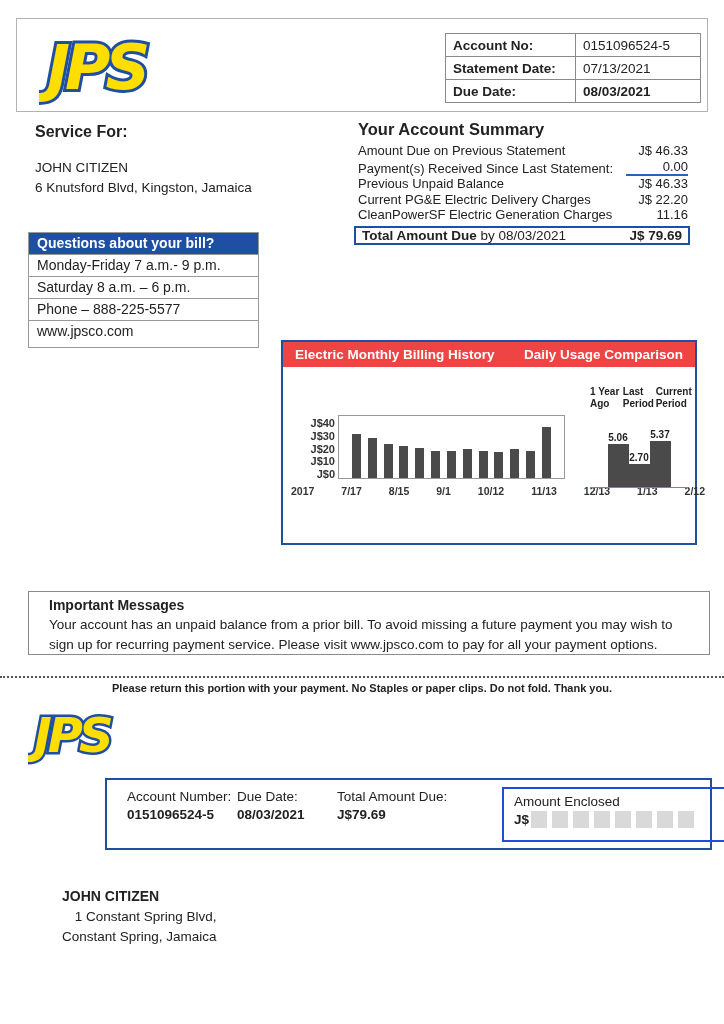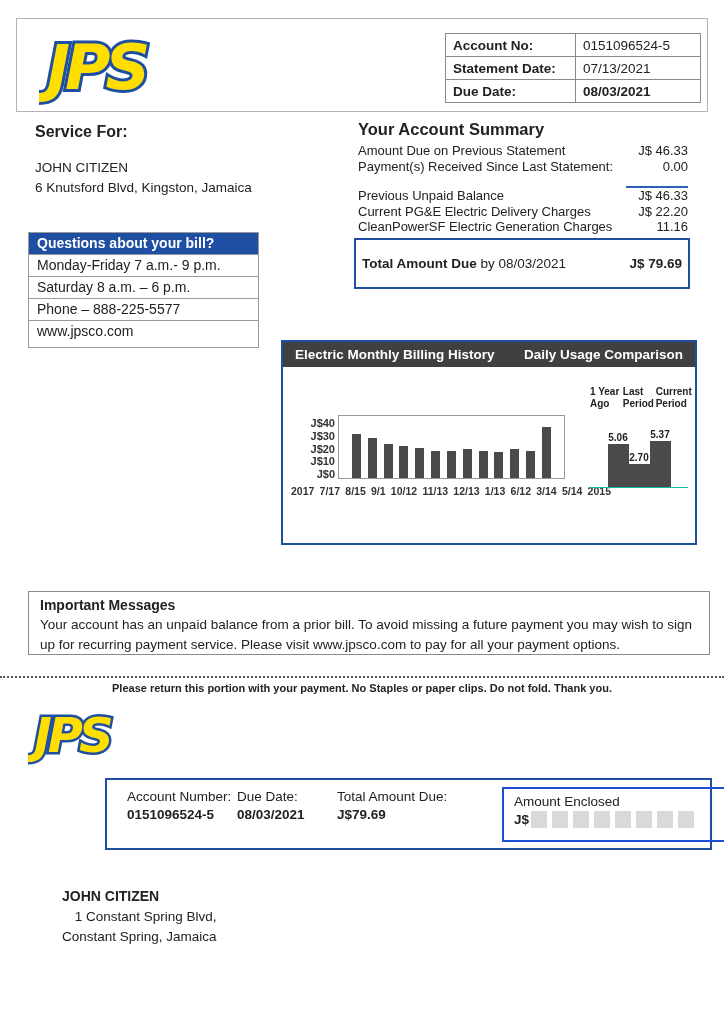--- a/index.html
+++ b/index.html
@@ -16,55 +16,55 @@
 
   
   .service-for { position:absolute; left:35px; top:123px; }
   .service-for .sf-title { font-size:16px; font-weight:bold; }
   .service-for .sf-name { margin-top:19px; font-size:13.5px; }
   .service-for .sf-addr { margin-top:5px; font-size:13.5px; }
 
   
   .summary { position:absolute; left:358px; top:120px; width:330px; }
   .summary-title { font-size:16.5px; font-weight:bold; margin-bottom:4px; }
-  .summary-row { display:flex; justify-content:space-between; font-size:13px; line-height:15.6px; }
+  .summary-row { display:flex; justify-content:space-between; font-size:13px; line-height:15.6px;align-items:flex-end; }
   .summary-row .val { text-align:right; }
-  .summary-row .val.underlined { display:inline-block; min-width:62px; border-bottom:2px solid #2a62b8; padding-bottom:12px; }
-  .total-box { display:flex; justify-content:space-between; align-items:center; border:2px solid #1f4fa3; margin-top:3px; margin-left:-4px; width:336px; padding:16px 6px; font-size:13.5px; }
+  .summary-row .val.underlined { display:inline-block; min-width:62px; border-bottom:2px solid #2a62b8; padding-bottom:0px; }
+  .total-box { display:flex; justify-content:space-between; align-items:center; border:2px solid #1f4fa3; margin-top:3px; margin-left:-4px; width:336px; padding:0 6px; font-size:13.5px; }
   .total-box .tb-val { font-weight:bold; }
   .total-box .tb-label { font-weight:bold; }
   .total-box .tb-suffix { font-weight:normal; }
 
   
   .questions { position:absolute; left:28px; top:232px; width:231px; border:1px solid #999; font-size:14px; }
   .q-header { background:#1f4fa3; color:#fff; font-weight:bold; padding:2px 8px 3px 8px; }
   .q-row { padding:2px 8px 3px 8px; border-top:1px solid #999; }
   .q-row:last-child { padding-bottom:8px; }
 
   
   .chart-box { position:absolute; left:281px; top:340px; width:416px; height:205px; border:2px solid #1f4fa3; }
-  .chart-header { height:25px; background:#404040; color:#fff; display:flex; justify-content:space-between; align-items:center; padding:0 12px; font-size:13.5px; font-weight:bold; }
+  .chart-header { height:25px; background:#ef4444; color:#fff; display:flex; justify-content:space-between; align-items:center; padding:0 12px; font-size:13.5px; font-weight:bold; }
   .plot-area { position:absolute; left:55px; top:73px; width:227px; height:64px; border:1px solid #999; }
   .plot-bars { position:absolute; left:0; right:0; bottom:0; top:0; display:flex; align-items:flex-end; justify-content:space-between; padding:0 13px; }
   .plot-bars .bar { width:9px; background:#4a4a4a; }
   .y-axis { position:absolute; left:14px; top:76px; width:38px; height:62px; display:flex; flex-direction:column; justify-content:space-between; text-align:right; font-size:11px; font-weight:bold; color:#333; }
   .y-tick { line-height:1; }
-  .x-labels { position:absolute; left:8px; top:143px; width:320px; display:flex; justify-content:space-between; font-size:10.5px; font-weight:bold; color:#333; }
+  .x-labels { position:absolute; left:8px; top:143px; width:320px; display:flex; justify-content:flex-start; font-size:10.5px; font-weight:bold; color:#333;gap:27px; }
 
   
   .du-chart { position:absolute; right:7px; top:44px; width:98px; }
   .du-heads { display:flex; justify-content:space-between; }
   .du-head { width:33%; font-size:10px; font-weight:bold; line-height:1.2; white-space:nowrap; }
   .du-bars { display:flex; justify-content:center; align-items:flex-end; height:60px; border-bottom:1px solid #14b8a6; margin-top:18px; padding:0 1px; }
   .du-col { display:flex; flex-direction:column; align-items:center; justify-content:flex-end; }
   .du-val { font-size:10px; font-weight:bold; margin-bottom:1px; }
   .du-bar { width:21px; background:#4a4a4a; }
 
   
-  .messages { position:absolute; left:28px; top:591px; width:682px; height:64px; border:1px solid #8a8a8a; padding:5px 11px; }
+  .messages { position:absolute; left:28px; top:591px; width:682px; height:64px; border:1px solid #8a8a8a; padding:5px 20px; }
   .msg-title { font-size:14px; font-weight:bold; }
   .msg-body { font-size:13.5px; line-height:1.45; margin-top:2px; }
 
   
   .perforation { position:absolute; left:0; top:676px; width:724px; border-top:2px dotted #555; }
   .return-notice { position:absolute; left:0; top:682px; width:724px; text-align:center; font-size:11px; font-weight:bold; }
 
   
   .stub-logo-svg { position:absolute; left:28px; top:702px; }
   .stub-box { position:absolute; left:105px; top:778px; width:607px; height:72px; border:2px solid #1f4fa3; }
@@ -187,21 +187,21 @@
     </div>
     <div class="x-labels">
         <div>2017</div>
         <div>7/17</div>
         <div>8/15</div>
         <div>9/1</div>
         <div>10/12</div>
         <div>11/13</div>
         <div>12/13</div>
         <div>1/13</div>
-        <div>6/12</div>
+        <div>2/12</div>
         <div>3/14</div>
         <div>5/14</div>
         <div>2015</div>
       </div>
     <div class="du-chart">
       <div class="du-heads">
           <div class="du-head">
             <div>1 Year</div>
             <div>Ago</div>
           </div>

